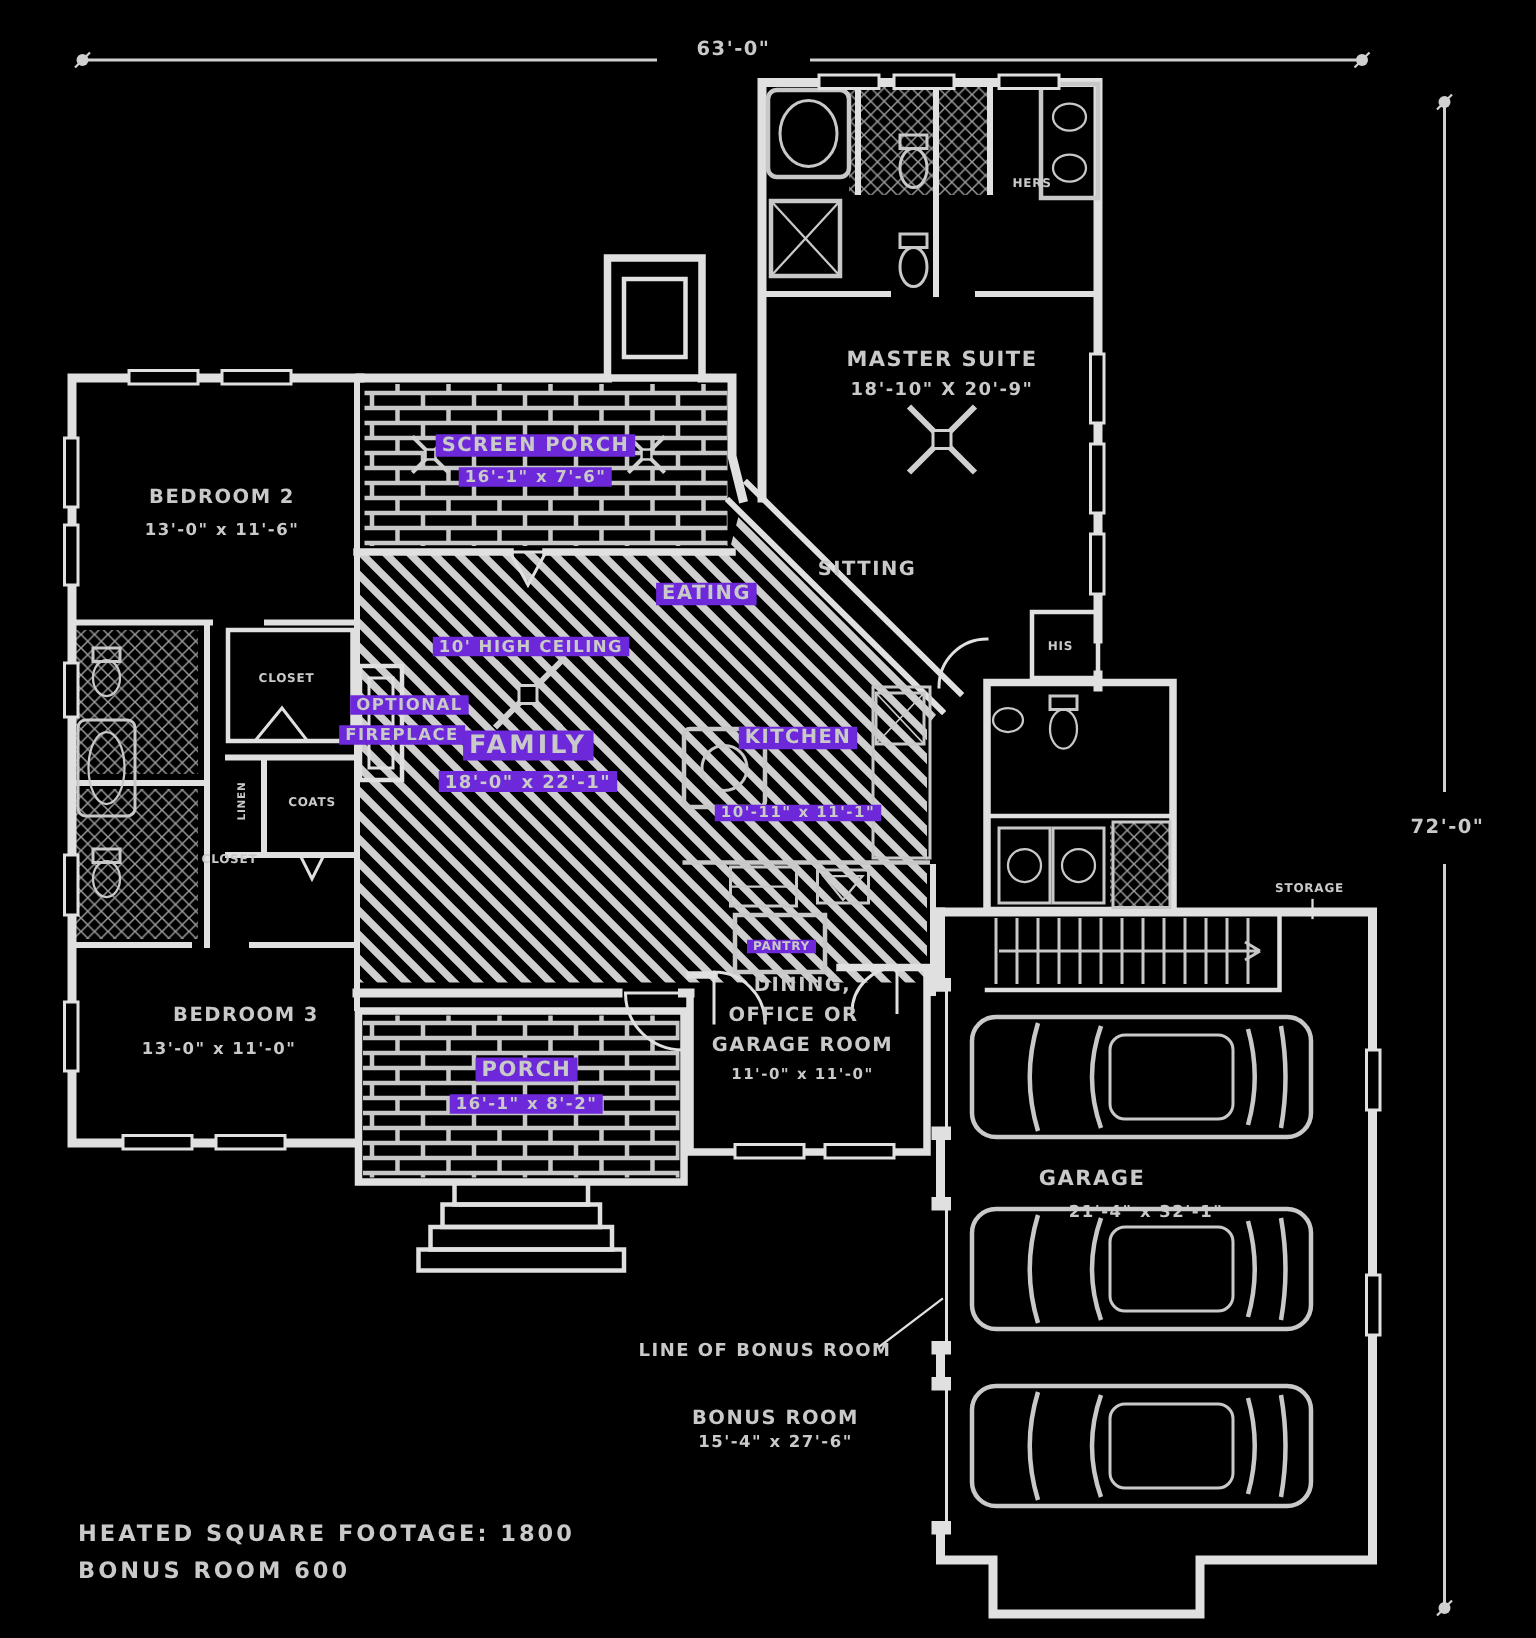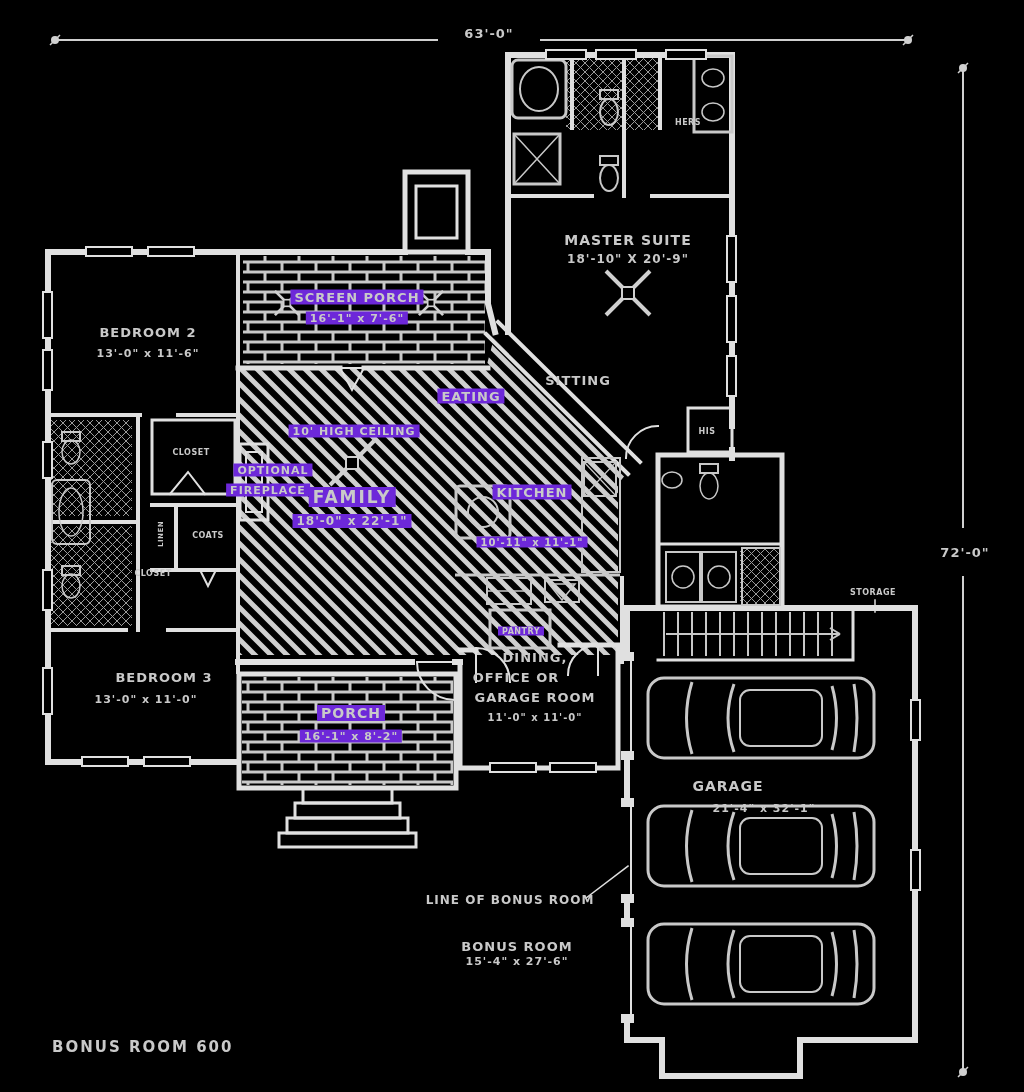--- a/index.html
+++ b/index.html
@@ -243,32 +243,33 @@
   <div class="lbl s13 bg" style="left:532px;top:492px">KITCHEN</div>
   <div class="lbl s10 bg" style="left:532px;top:542px">10'-11" x 11'-1"</div>
 
   <div class="lbl s8" style="left:191px;top:452px">CLOSET</div>
   <div class="lbl s7 vert" style="left:161px;top:534px">LINEN</div>
   <div class="lbl s8" style="left:208px;top:535px">COATS</div>
   <div class="lbl s8" style="left:153px;top:573px">CLOSET</div>
   <div class="lbl s8 bg" style="left:521px;top:631px">PANTRY</div>
 
   <div class="lbl s13" style="left:535px;top:657px">DINING,</div>
-  <div class="lbl s13" style="left:516px;top:677px">OFFICE OR</div>
+  <div class="lbl s13" style="left:529px;top:677px">OFFICE OR</div>
   <div class="lbl s13" style="left:535px;top:697px">GARAGE ROOM</div>
   <div class="lbl s10" style="left:535px;top:717px">11'-0" x 11'-0"</div>
 
   <div class="lbl s13" style="left:164px;top:677px">BEDROOM 3</div>
   <div class="lbl s11" style="left:146px;top:699px">13'-0" x 11'-0"</div>
 
   <div class="lbl s14 bg" style="left:351px;top:713px">PORCH</div>
   <div class="lbl s11 bg" style="left:351px;top:736px">16'-1" x 8'-2"</div>
 
   <div class="lbl s8" style="left:873px;top:592px">STORAGE</div>
   <div class="lbl s14" style="left:728px;top:786px">GARAGE</div>
   <div class="lbl s11" style="left:764px;top:808px">21'-4" x 32'-1"</div>
 
   <div class="lbl s12" style="left:510px;top:900px">LINE OF BONUS ROOM</div>
   <div class="lbl s13" style="left:517px;top:946px">BONUS ROOM</div>
   <div class="lbl s11" style="left:517px;top:961px">15'-4" x 27'-6"</div>
 
+  <div class="lbl s15 footer" style="left:52px;top:1022px">HEATED SQUARE FOOTAGE: 1800</div>
   <div class="lbl s15 footer" style="left:52px;top:1047px">BONUS ROOM 600</div>
 </div>
 
 </body></html>

